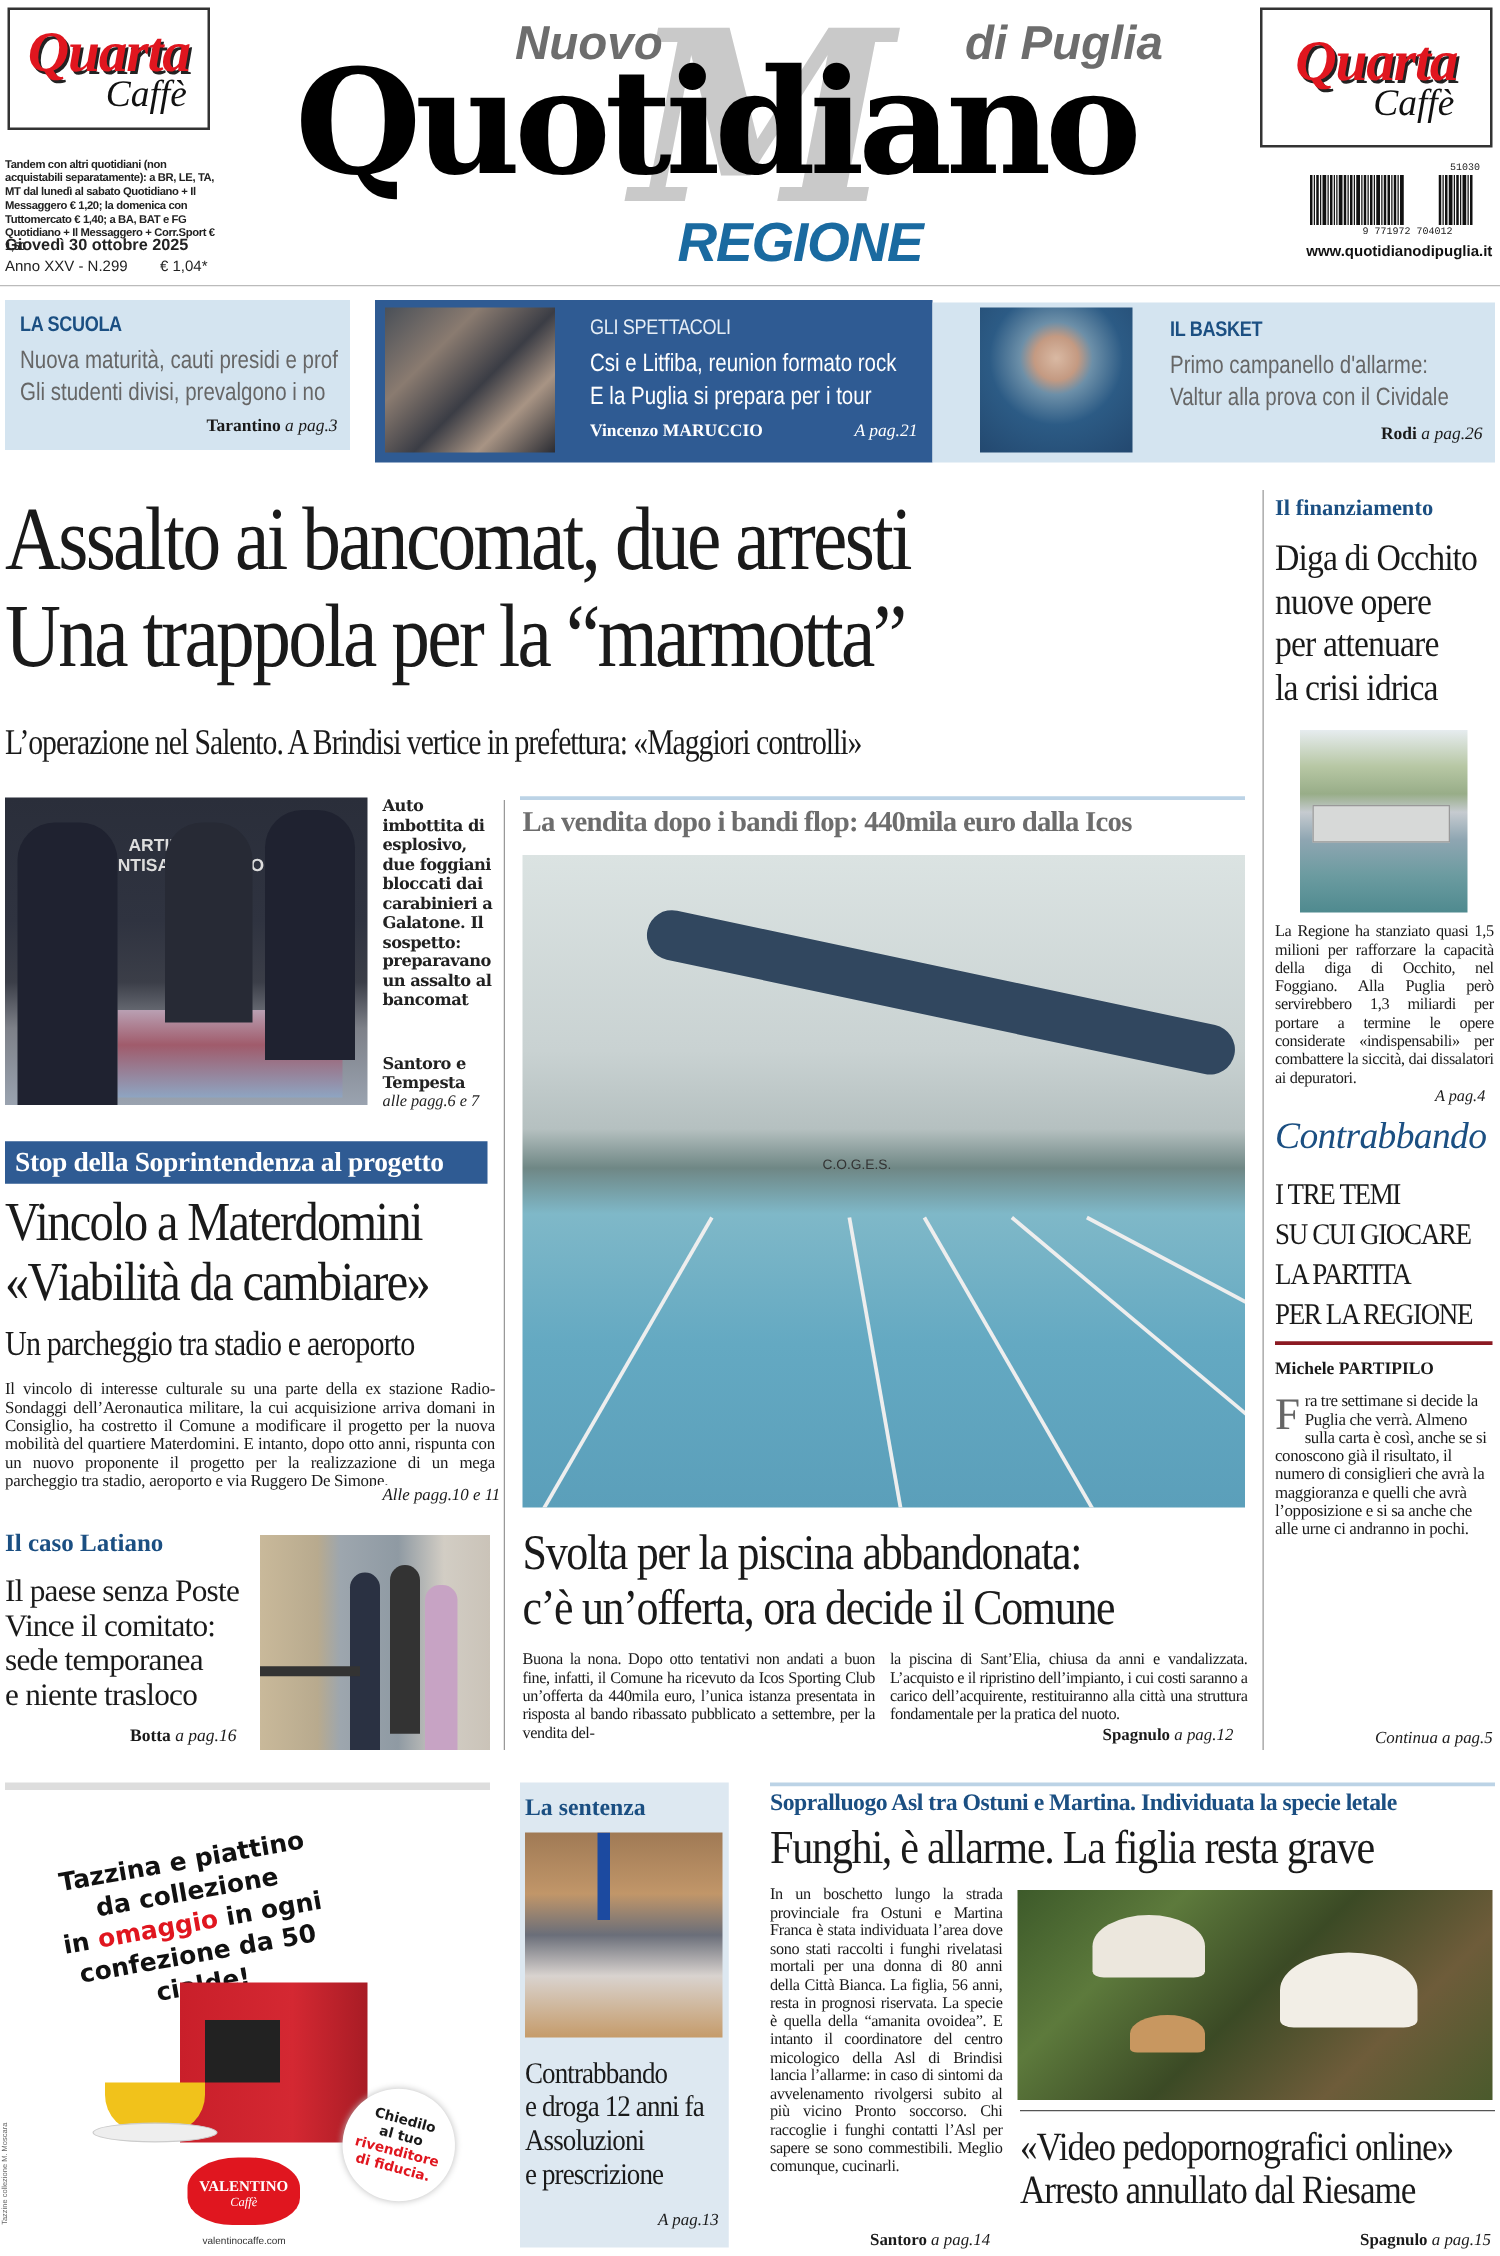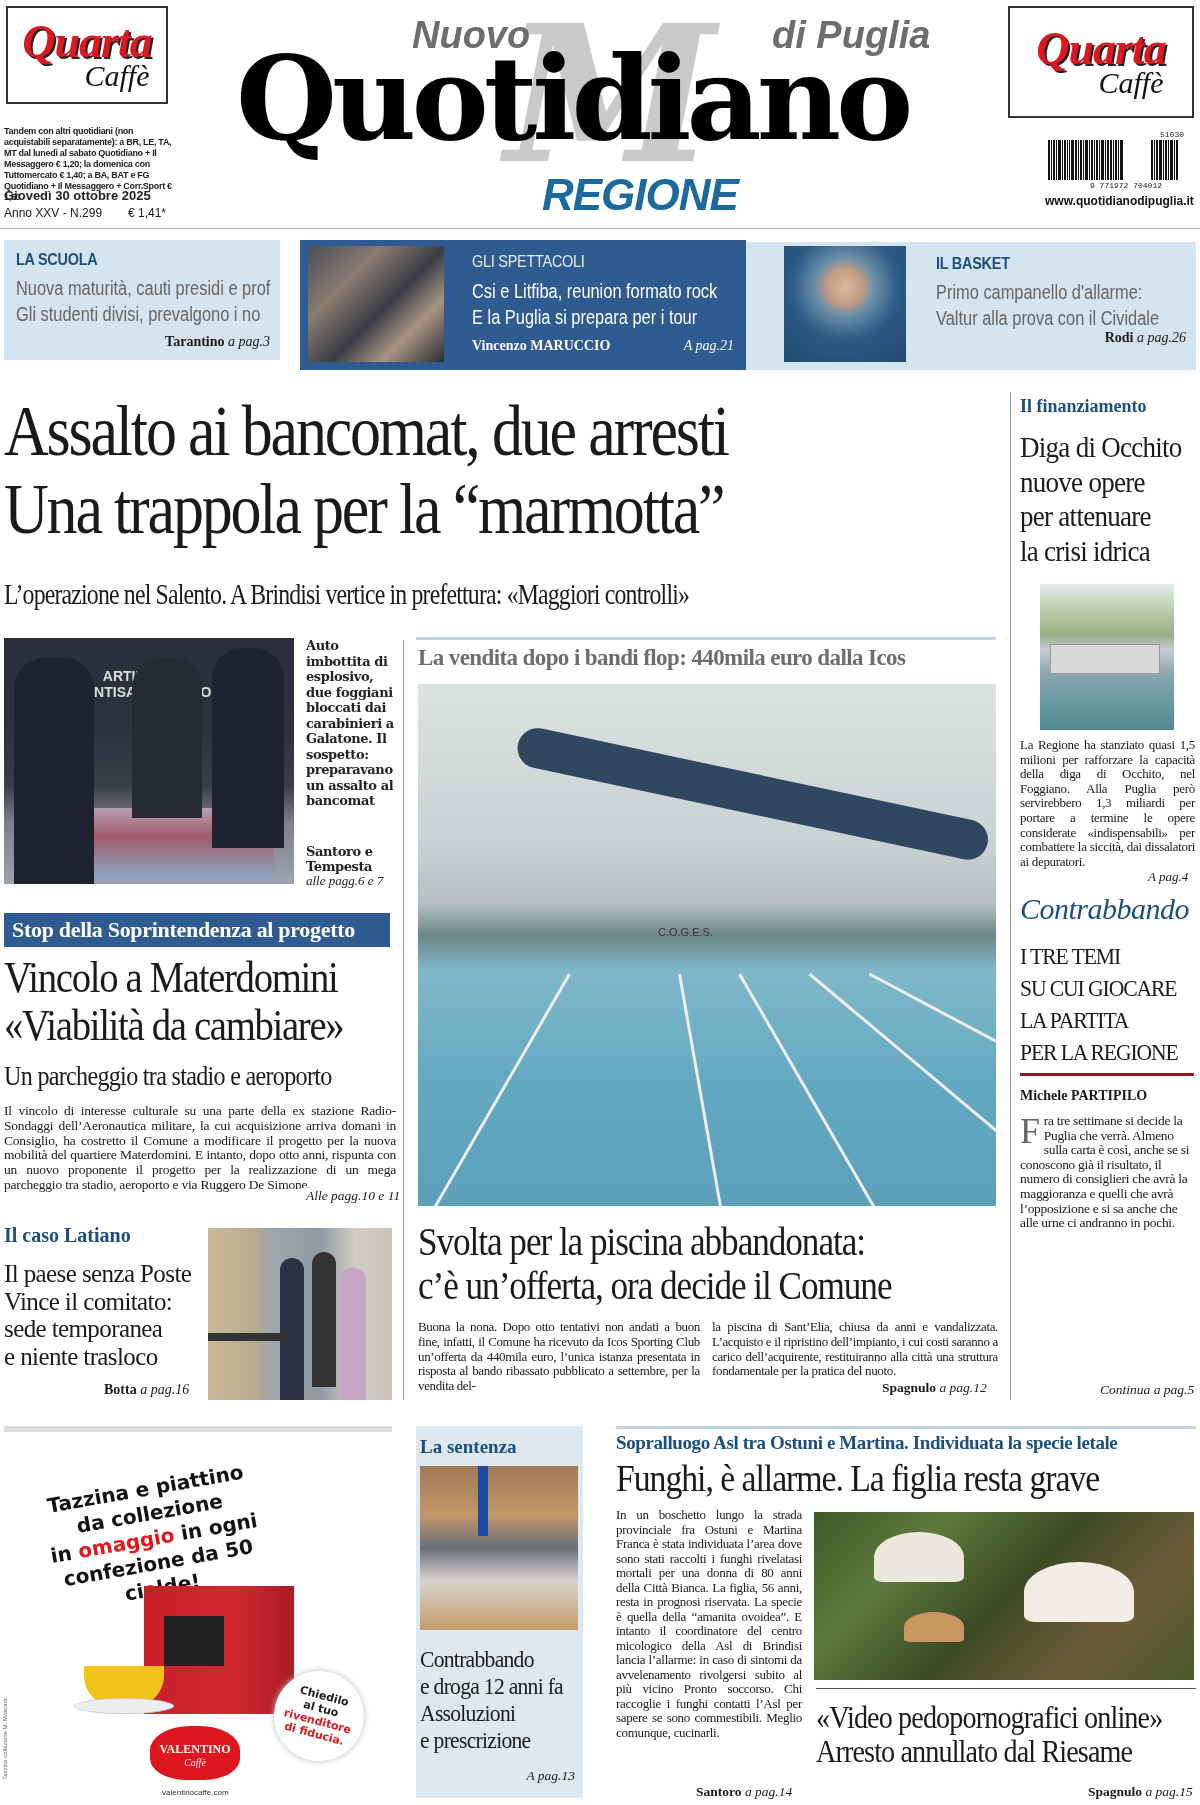--- a/index.html
+++ b/index.html
@@ -39,21 +39,21 @@
 </head>
 <body>
 
 <div class="abs ad-box" style="left:6px;top:6px;width:162px;height:98px;">
   <div class="quarta">Quarta</div>
   <div class="caffe">Caffè</div>
 </div>
 <div class="abs tandem" style="left:4px;top:126px;width:168px;">Tandem con altri quotidiani (non acquistabili separatamente): a BR, LE, TA, MT dal lunedì al sabato Quotidiano + Il Messaggero € 1,20; la domenica con Tuttomercato € 1,40; a BA, BAT e FG Quotidiano + Il Messaggero + Corr.Sport € 1,50</div>
 <div class="abs date" style="left:4px;top:188px;">Giovedì 30 ottobre 2025</div>
 <div class="abs anno" style="left:4px;top:206px;">Anno XXV - N.299</div>
-<div class="abs anno" style="left:128px;top:206px;">€ 1,41*</div>
+<div class="abs anno" style="left:128px;top:206px;">€ 1,04*</div>
 
 <div class="abs bigM" style="left:505px;top:0px;">M</div>
 <div class="abs nuovo" style="left:412px;top:14px;">Nuovo</div>
 <div class="abs nuovo" style="left:772px;top:14px;">di Puglia</div>
 <div class="abs quotidiano" style="left:236px;top:40px;">Quotidiano</div>
 <div class="abs brindisi" style="left:542px;top:170px;">REGIONE</div>
 
 <div class="abs ad-box" style="left:1008px;top:6px;width:186px;height:112px;">
   <div class="quarta">Quarta</div>
   <div class="caffe">Caffè</div>
@@ -128,21 +128,21 @@
   <div class="teaser-text abs" style="left:172px;top:64px;color:#fff;">E la Puglia si prepara per i tour</div>
   <div class="byline abs" style="left:172px;top:98px;font-weight:bold;color:#fff;">Vincenzo MARUCCIO</div>
   <div class="byline abs" style="right:12px;top:98px;font-style:italic;color:#fff;">A pag.21</div>
 </div>
 
 <div class="abs teaser-light" style="left:746px;top:242px;width:450px;height:128px;">
   <div class="abs photo" style="left:38px;top:4px;width:122px;height:116px;background:radial-gradient(circle at 50% 35%,#d9b9a3 0%,#c49a82 18%,#6c8fa8 30%,#2c5b85 55%,#23486f 100%);"></div>
   <div class="kicker-cond abs" style="left:190px;top:12px;color:#1b4f82;">IL BASKET</div>
   <div class="teaser-text abs" style="left:190px;top:37px;color:#666;">Primo campanello d'allarme:</div>
   <div class="teaser-text abs" style="left:190px;top:63px;color:#666;">Valtur alla prova con il Cividale</div>
-  <div class="byline abs" style="right:10px;top:88px;">
+  <div class="byline abs" style="right:10px;top:98px;">
     <b>Rodi</b> <i>a pag.26</i>
   </div>
 </div>
 
 <div class="abs serif" style="left:4px;top:392px;font-size:72px;line-height:78px;letter-spacing:-2.5px;transform:scaleX(0.86);transform-origin:left;white-space:nowrap;">Assalto ai bancomat, due arresti</div>
 <div class="abs serif" style="left:4px;top:470px;font-size:72px;line-height:78px;letter-spacing:-2.5px;transform:scaleX(0.86);transform-origin:left;white-space:nowrap;">Una trappola per la “marmotta”</div>
 <div class="abs serif" style="left:4px;top:578px;font-size:29px;letter-spacing:-1px;transform:scaleX(0.82);transform-origin:left;white-space:nowrap;">L’operazione nel Salento. A Brindisi vertice in prefettura: «Maggiori controlli»</div>
 
 <div class="abs photo" style="left:4px;top:638px;width:290px;height:246px;background:linear-gradient(180deg,#2a2e3a 0%,#2f3340 40%,#3b3e48 60%,#7d8088 75%,#9aa3b0 100%);">
   <div class="abs" style="left:80px;top:30px;width:120px;font-family:'Liberation Sans',sans-serif;font-size:14px;color:#ddd;font-weight:bold;line-height:16px;text-align:center;">ARTIFICIERI ANTISABOTAGGIO</div>

